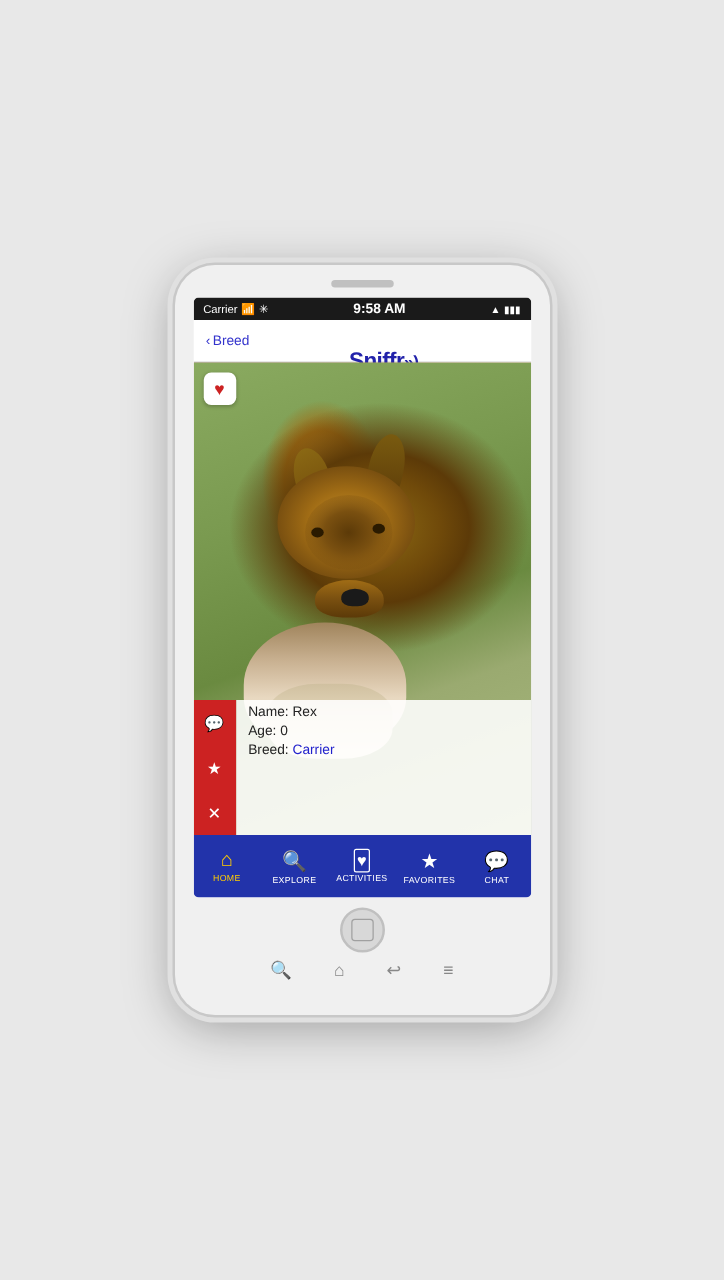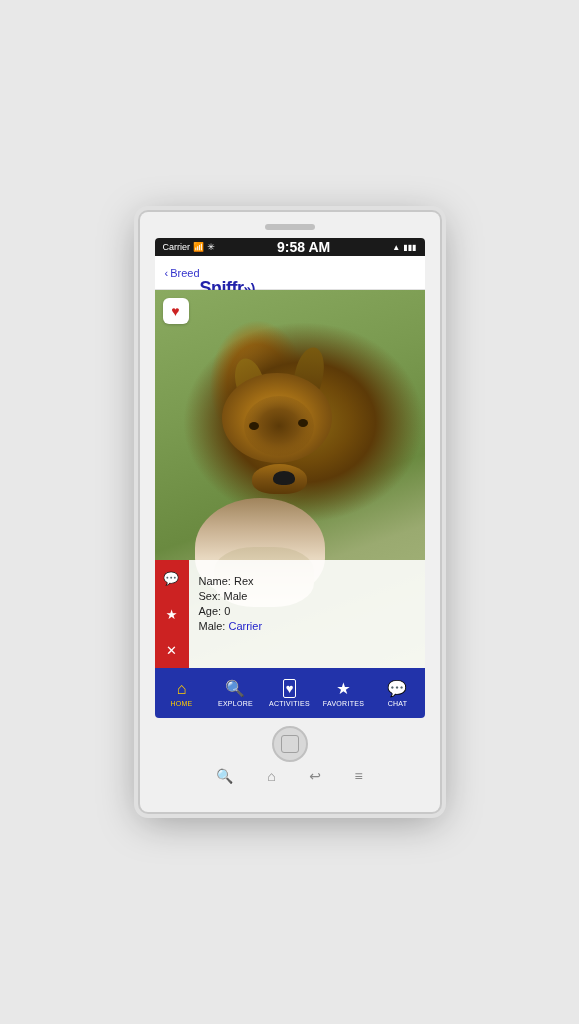--- a/index.html
+++ b/index.html
@@ -9,21 +9,21 @@
       justify-content: center;
       align-items: center;
       min-height: 100vh;
       font-family: -apple-system, 'Helvetica Neue', Arial, sans-serif;
     }
 
     .phone-outer {
       width: 300px;
       height: 600px;
       background: #f0f0f0;
-      border-radius: 8px;
+      border-radius: 32px;
       box-shadow:
         0 0 0 2px #c8c8c8,
         0 0 0 6px #e0e0e0,
         0 8px 40px rgba(0,0,0,0.35);
       position: relative;
       display: flex;
       flex-direction: column;
       align-items: center;
       padding: 12px 10px 20px;
     }
@@ -56,21 +56,21 @@
       font-size: 9px;
       padding: 3px 8px;
       display: flex;
       justify-content: space-between;
       align-items: center;
       height: 18px;
       flex-shrink: 0;
     }
 
     .status-left { display: flex; align-items: center; gap: 3px; }
-    .status-center { font-size: 14px; font-weight: 600; }
+    .status-center { font-size: 11px; font-weight: 600; }
     .status-right { display: flex; align-items: center; gap: 3px; font-size: 8px; }
 
     
     .nav-bar {
       background: #fff;
       padding: 4px 10px;
       display: flex;
       align-items: center;
       height: 34px;
       flex-shrink: 0;
@@ -82,20 +82,21 @@
       font-size: 11px;
       display: flex;
       align-items: center;
       gap: 2px;
       cursor: pointer;
       text-decoration: none;
     }
 
     .nav-title {
       flex: 1;
+      text-align: center;
       font-size: 18px;
       font-weight: 700;
       color: #2222aa;
       letter-spacing: -0.5px;
       margin-top: 32px;
     }
 
     .nav-title span.wave {
       color: #2222aa;
       font-size: 14px;
@@ -293,21 +294,21 @@
       min-height: 36px;
     }
 
     .action-btn.chat-btn { background: #cc2222; }
     .action-btn.star-btn { background: #cc2222; }
     .action-btn.close-btn { background: #cc2222; }
 
     .info-content {
       flex: 1;
       background: rgba(255,255,255,0.88);
-      padding: 15px 10px;
+      padding: 4px 10px;
       display: flex;
       flex-direction: column;
       gap: 3px;
     }
 
     .info-row {
       font-size: 11px;
       color: #222;
     }
 
@@ -444,24 +445,23 @@
           </div>
           <div class="action-btn star-btn">
             <span>★</span>
           </div>
           <div class="action-btn close-btn">
             <span>✕</span>
           </div>
         </div>
         <div class="info-content">
           <div class="info-row">Name: Rex</div>
-          <div class="info-row">Sex: Male</div>
           <div class="info-row">Age: 0</div>
           <div class="info-row">
-            <span>Male: </span><span class="link">Carrier</span>
+            <span>Breed: </span><span class="link">Carrier</span>
           </div>
         </div>
       </div>
     </div>
 
     <div class="bottom-nav">
       <div class="nav-item active">
         <span class="nav-icon">⌂</span>
         <span class="nav-label">HOME</span>
       </div>

